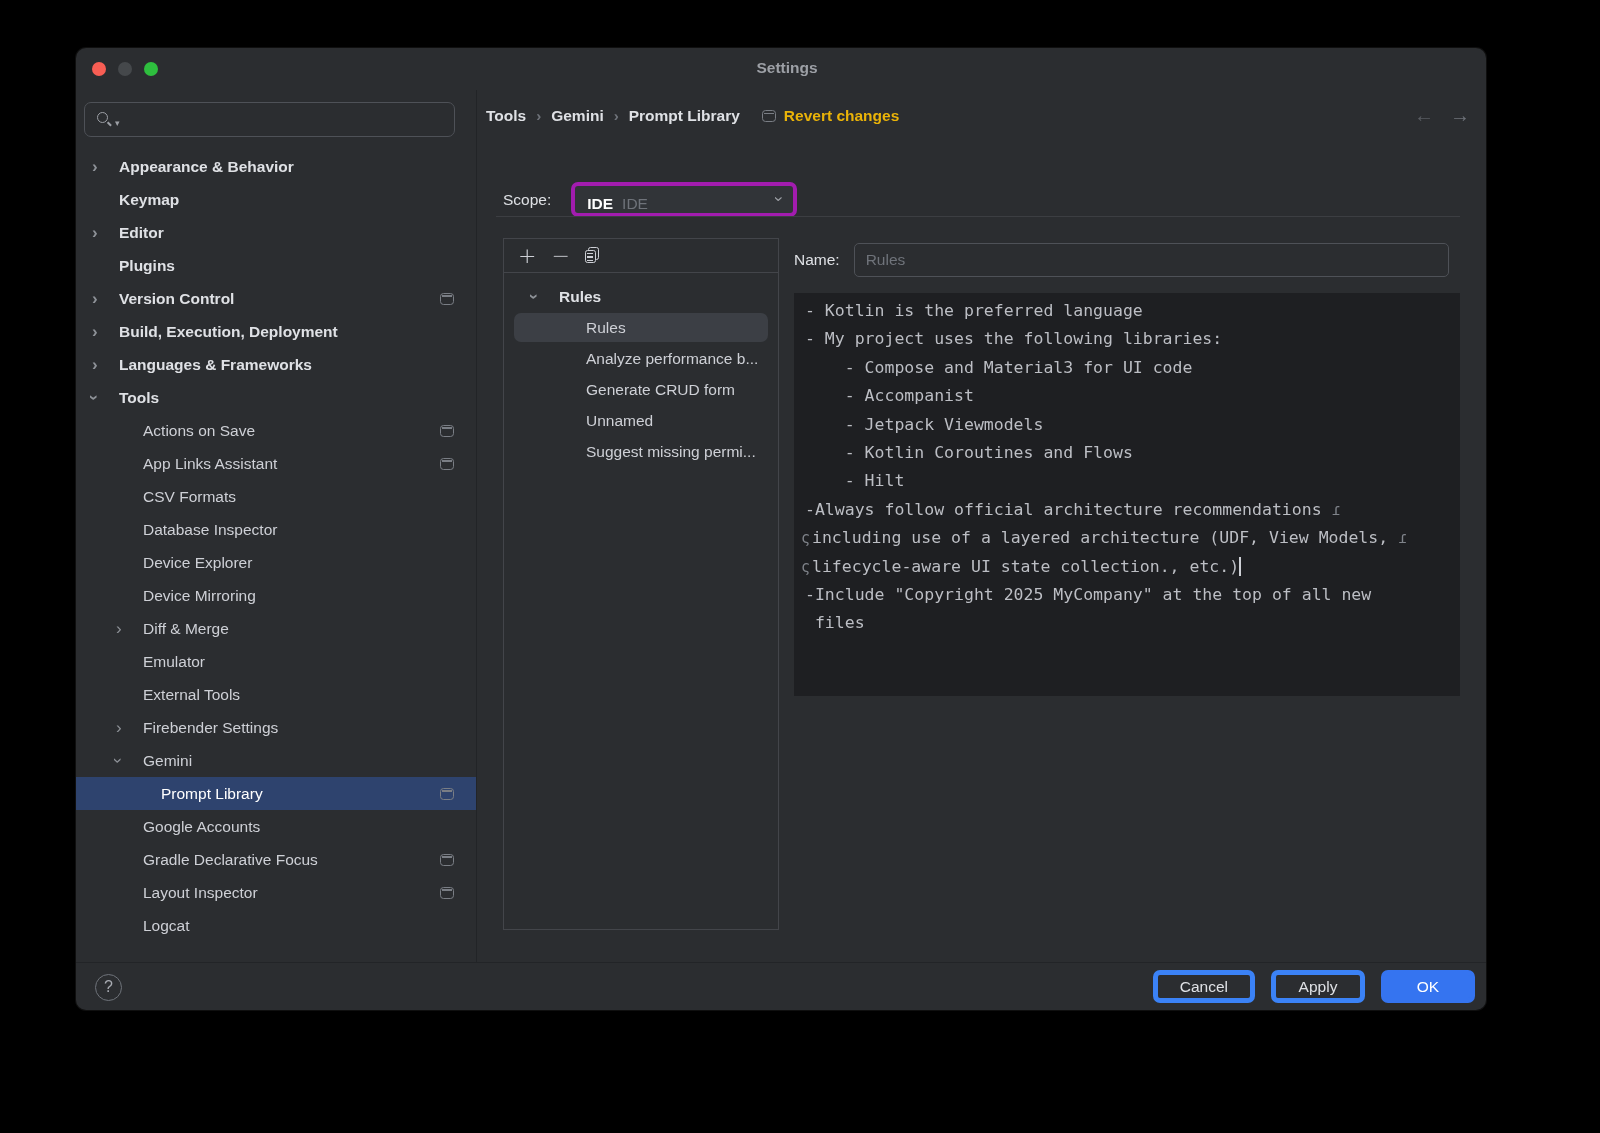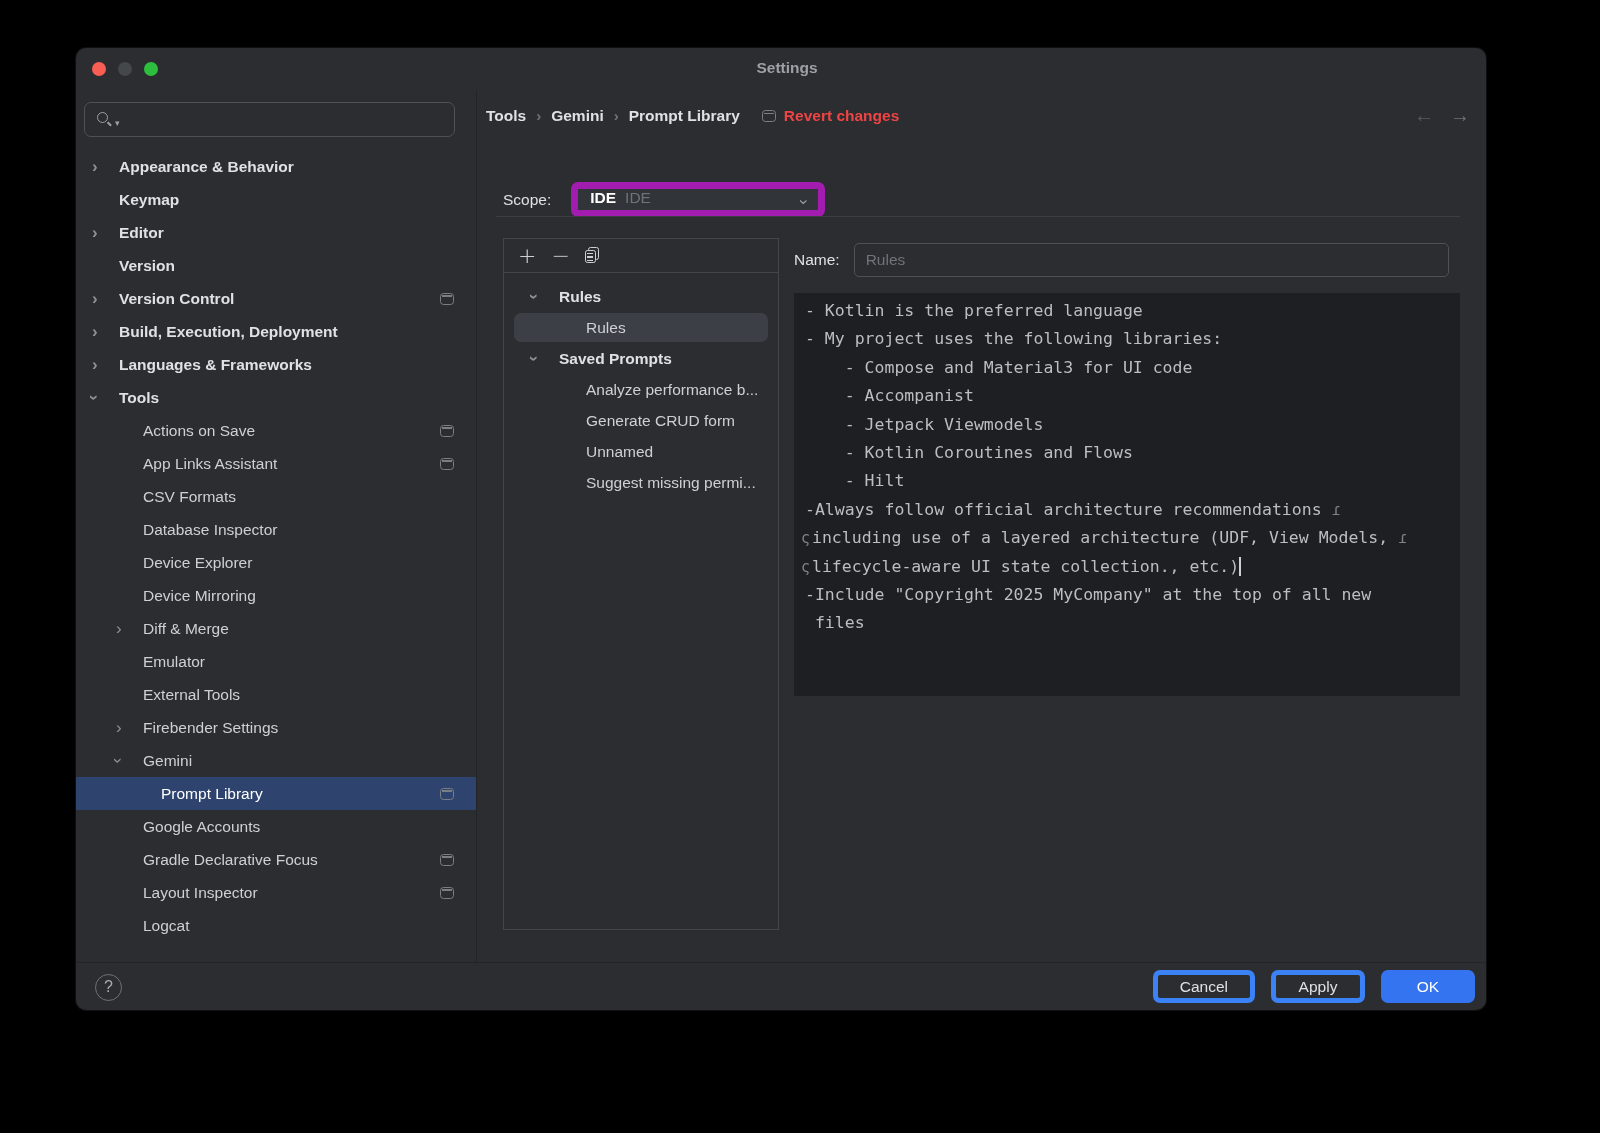--- a/index.html
+++ b/index.html
@@ -43,26 +43,26 @@
   .btn { height:33px; min-width:94px; padding:0 22px; border:5px solid #3b82f6; border-radius:7px; background:transparent; color:#dfe1e5; font-size:15.5px; font-family:"Liberation Sans", sans-serif; }
   .btn.primary { background:#3574f0; border-color:#3574f0; color:#fff; }
   
   .main { position:absolute; left:402px; top:42px; right:0; bottom:48px; }
   .crumbs { position:absolute; left:8px; top:17px; display:flex; align-items:center; font-weight:bold; font-size:15.5px; }
   .crumb { color:#dfe1e5; }
   .crumb-sep { color:#6f737a; margin:0 10px; font-size:15px; }
   .revert { display:flex; align-items:center; margin-left:22px; font-weight:normal; }
   .revert .winicon2 { position:relative; width:14px; height:12px; border:1.5px solid #7a7e85; border-radius:3.5px; margin-right:8px; }
   .winicon2::after { content:''; position:absolute; left:1px; right:1px; top:1.5px; height:1.6px; background:#7a7e85; }
-  .revert a { color:#ef4444; text-decoration:none; font-weight:bold; }
+  .revert a { color:#eab308; text-decoration:none; font-weight:bold; }
   .histarrows { position:absolute; right:16px; top:14px; font-size:20px; color:#6f737a; display:flex; gap:16px; }
   .histarrows .back { color:#595c62; }
   .scope-row { position:absolute; left:25px; top:92px; display:flex; align-items:center; }
   .scope-label { color:#dfe1e5; margin-right:20px; }
-  .scope-select { width:254px; height:35px; background:#313438; border:7px solid #a21caf; border-radius:7px; display:flex; align-items:flex-start; padding:0 12px; position:relative; }
+  .scope-select { width:226px; height:35px; background:#313438; border:4px solid #a21caf; border-radius:7px; display:flex; align-items:flex-end; padding:0 12px; position:relative; }
   .scope-badge { font-weight:bold; color:#fff; margin-right:9px; }
   .scope-value { color:#6f737a; }
   .scope-chev { position:absolute; right:12px; top:4px; color:#9da0a6; font-size:16px; transform:rotate(90deg); }
   .hdivider { position:absolute; left:18px; right:26px; top:126px; height:1px; background:#3c3e42; }
   
   .panel { position:absolute; left:25px; top:148px; width:276px; height:692px; border:1px solid #43454a; }
   .panel-toolbar { height:34px; border-bottom:1px solid #43454a; display:flex; align-items:center; gap:15px; padding-left:14px; }
   .tbico { color:#ced0d6; font-size:22px; font-weight:300; line-height:1; font-family:"DejaVu Sans", sans-serif; }
   .copyic { position:relative; width:16px; height:17px; }
   .copyic .back { position:absolute; left:3px; top:0; width:11px; height:13px; border:1.5px solid #ced0d6; border-radius:2.5px; }
@@ -111,21 +111,21 @@
         <div class="navrow lvl0">
           <span class="chev"></span>
           <span>Keymap</span>
         </div>
         <div class="navrow lvl0">
           <span class="chev"><span>›</span></span>
           <span>Editor</span>
         </div>
         <div class="navrow lvl0">
           <span class="chev"></span>
-          <span>Version</span>
+          <span>Plugins</span>
         </div>
         <div class="navrow lvl0">
           <span class="chev"><span>›</span></span>
           <span>Version Control</span>
           <span class="winicon"></span>
         </div>
         <div class="navrow lvl0">
           <span class="chev"><span>›</span></span>
           <span>Build, Execution, Deployment</span>
         </div>
@@ -248,24 +248,20 @@
       </div>
       <div class="ptree" id="prompt-tree">
           <div class="prow group">
             <span class="chev down"><span>›</span></span>
             <span>Rules</span>
           </div>
           <div class="prow child">
             <span class="sel-bg"></span>
             <span class="lbl">Rules</span>
           </div>
-          <div class="prow group">
-            <span class="chev down"><span>›</span></span>
-            <span>Saved Prompts</span>
-          </div>
           <div class="prow child">
             <span class="lbl">Analyze performance b...</span>
           </div>
           <div class="prow child">
             <span class="lbl">Generate CRUD form</span>
           </div>
           <div class="prow child">
             <span class="lbl">Unnamed</span>
           </div>
           <div class="prow child">

